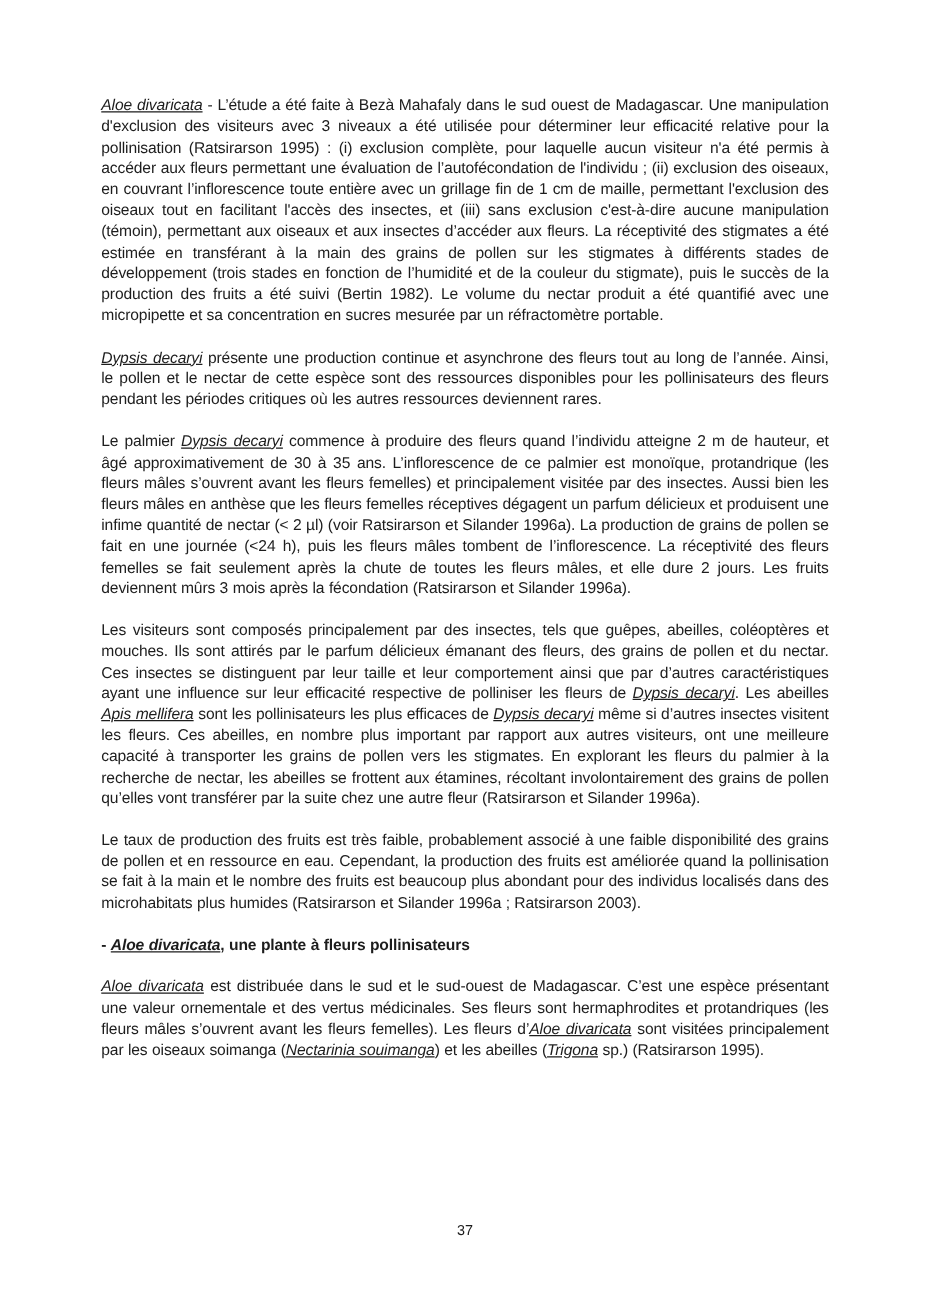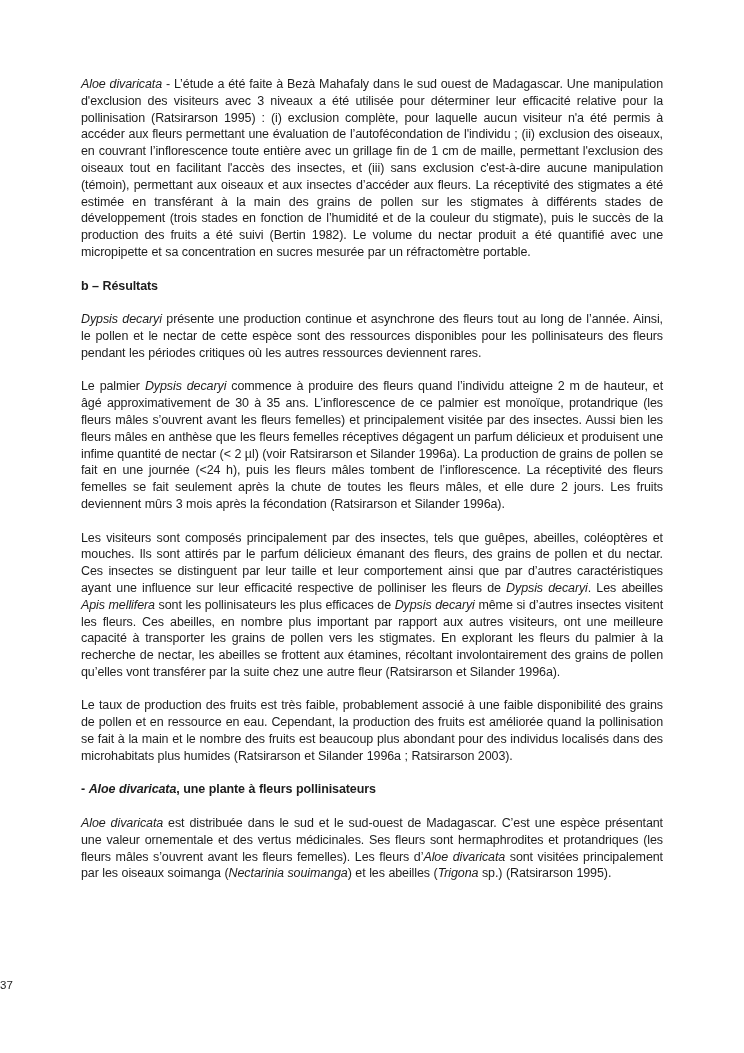--- a/index.html
+++ b/index.html
@@ -29,41 +29,40 @@
     letter-spacing: -0.1px;
     word-spacing: 0.2px;
   }
   .para {
     text-align: justify;
   }
   .heading {
     font-weight: bold;
     text-align: left;
   }
-  .it { font-style: italic; }
+  .it { font-style: italic; text-decoration: underline; }
   .bd { font-weight: bold; }
   .page-number {
     position: absolute;
     top: 978px;
     left: 0;
     width: 100%;
-    text-align: left;
+    text-align: center;
     font-size: 11.5px;
     line-height: 15px;
     color: #1d1d1d;
   }
 </style>
 </head>
 <body>
 
 <div class="page">
   <main class="content">
 
   <p class="block para"><span class="it">Aloe divaricata</span><span> - L’étude a été faite à Bezà Mahafaly dans le sud ouest de Madagascar. Une manipulation d'exclusion des visiteurs avec 3 niveaux a été utilisée pour déterminer leur efficacité relative pour la pollinisation (Ratsirarson 1995) : (i) exclusion complète, pour laquelle aucun visiteur n'a été permis à accéder aux fleurs permettant une évaluation de l’autofécondation de l'individu ; (ii) exclusion des oiseaux, en couvrant l’inflorescence toute entière avec un grillage fin de 1 cm de maille, permettant l'exclusion des oiseaux tout en facilitant l'accès des insectes, et (iii) sans exclusion c'est-à-dire aucune manipulation (témoin), permettant aux oiseaux et aux insectes d’accéder aux fleurs. La réceptivité des stigmates a été estimée en transférant à la main des grains de pollen sur les stigmates à différents stades de développement (trois stades en fonction de l’humidité et de la couleur du stigmate), puis le succès de la production des fruits a été suivi (Bertin 1982). Le volume du nectar produit a été quantifié avec une micropipette et sa concentration en sucres mesurée par un réfractomètre portable.</span></p>
-      <p class="block heading"><span class="bd">b – Résultats</span></p>
       <p class="block para"><span class="it">Dypsis decaryi</span><span> présente une production continue et asynchrone des fleurs tout au long de l’année. Ainsi, le pollen et le nectar de cette espèce sont des ressources disponibles pour les pollinisateurs des fleurs pendant les périodes critiques où les autres ressources deviennent rares.</span></p>
       <p class="block para"><span>Le palmier </span><span class="it">Dypsis decaryi</span><span> commence à produire des fleurs quand l’individu atteigne 2 m de hauteur, et âgé approximativement de 30 à 35 ans. L’inflorescence de ce palmier est monoïque, protandrique (les fleurs mâles s’ouvrent avant les fleurs femelles) et principalement visitée par des insectes. Aussi bien les fleurs mâles en anthèse que les fleurs femelles réceptives dégagent un parfum délicieux et produisent une infime quantité de nectar (&lt; 2 µl) (voir Ratsirarson et Silander 1996a). La production de grains de pollen se fait en une journée (&lt;24 h), puis les fleurs mâles tombent de l’inflorescence. La réceptivité des fleurs femelles se fait seulement après la chute de toutes les fleurs mâles, et elle dure 2 jours. Les fruits deviennent mûrs 3 mois après la fécondation (Ratsirarson et Silander 1996a).</span></p>
       <p class="block para"><span>Les visiteurs sont composés principalement par des insectes, tels que guêpes, abeilles, coléoptères et mouches. Ils sont attirés par le parfum délicieux émanant des fleurs, des grains de pollen et du nectar. Ces insectes se distinguent par leur taille et leur comportement ainsi que par d’autres caractéristiques ayant une influence sur leur efficacité respective de polliniser les fleurs de </span><span class="it">Dypsis decaryi</span><span>. Les abeilles </span><span class="it">Apis mellifera</span><span> sont les pollinisateurs les plus efficaces de </span><span class="it">Dypsis decaryi</span><span>  même si d’autres insectes visitent les fleurs. Ces abeilles, en nombre plus important par rapport aux autres visiteurs, ont une meilleure capacité à transporter les grains de pollen vers les stigmates. En explorant les fleurs du palmier à la recherche de nectar, les abeilles se frottent aux étamines, récoltant involontairement des grains de pollen qu’elles vont transférer par la suite chez une autre fleur (Ratsirarson et Silander 1996a).</span></p>
       <p class="block para"><span>Le taux de production des fruits est très faible, probablement associé à une faible disponibilité des grains de pollen et en ressource en eau. Cependant, la production des fruits est améliorée quand la pollinisation se fait à la main et le nombre des fruits est beaucoup plus abondant pour des individus localisés dans des microhabitats plus humides (Ratsirarson et Silander 1996a ; Ratsirarson 2003).</span></p>
       <p class="block heading"><span class="bd">- </span><span class="bd it">Aloe divaricata</span><span class="bd">, une plante à fleurs pollinisateurs</span></p>
       <p class="block para"><span class="it">Aloe divaricata</span><span> est distribuée dans le sud et le sud-ouest de Madagascar. C’est une espèce présentant une valeur ornementale et des vertus médicinales. Ses fleurs sont hermaphrodites et protandriques (les fleurs mâles s’ouvrent avant les fleurs femelles). Les fleurs d’</span><span class="it">Aloe divaricata</span><span> sont visitées principalement par les oiseaux soimanga (</span><span class="it">Nectarinia souimanga</span><span>) et les abeilles (</span><span class="it">Trigona</span><span> sp.) (Ratsirarson 1995).</span></p>
     </main>
   <div class="page-number">37</div>
 </div>
 

